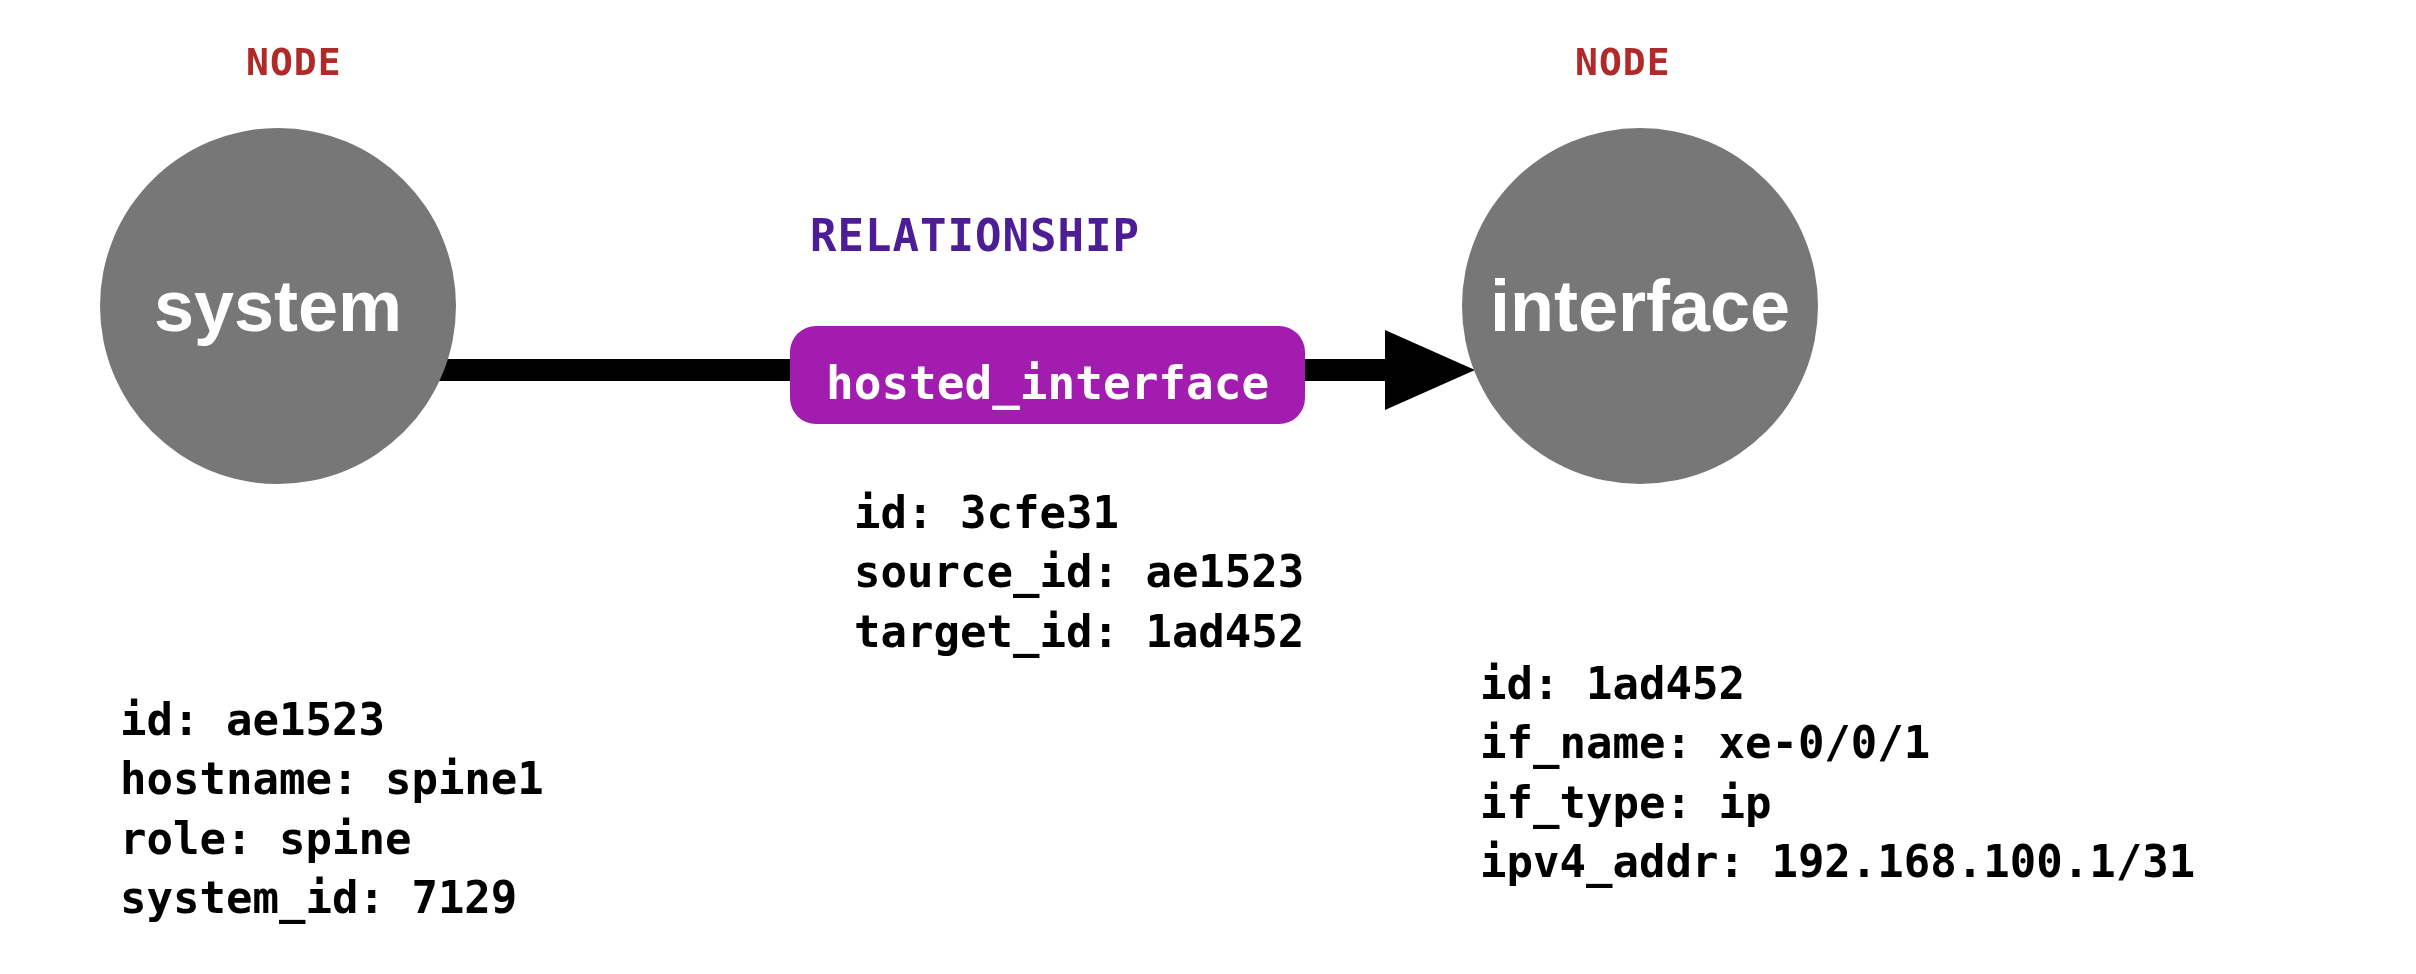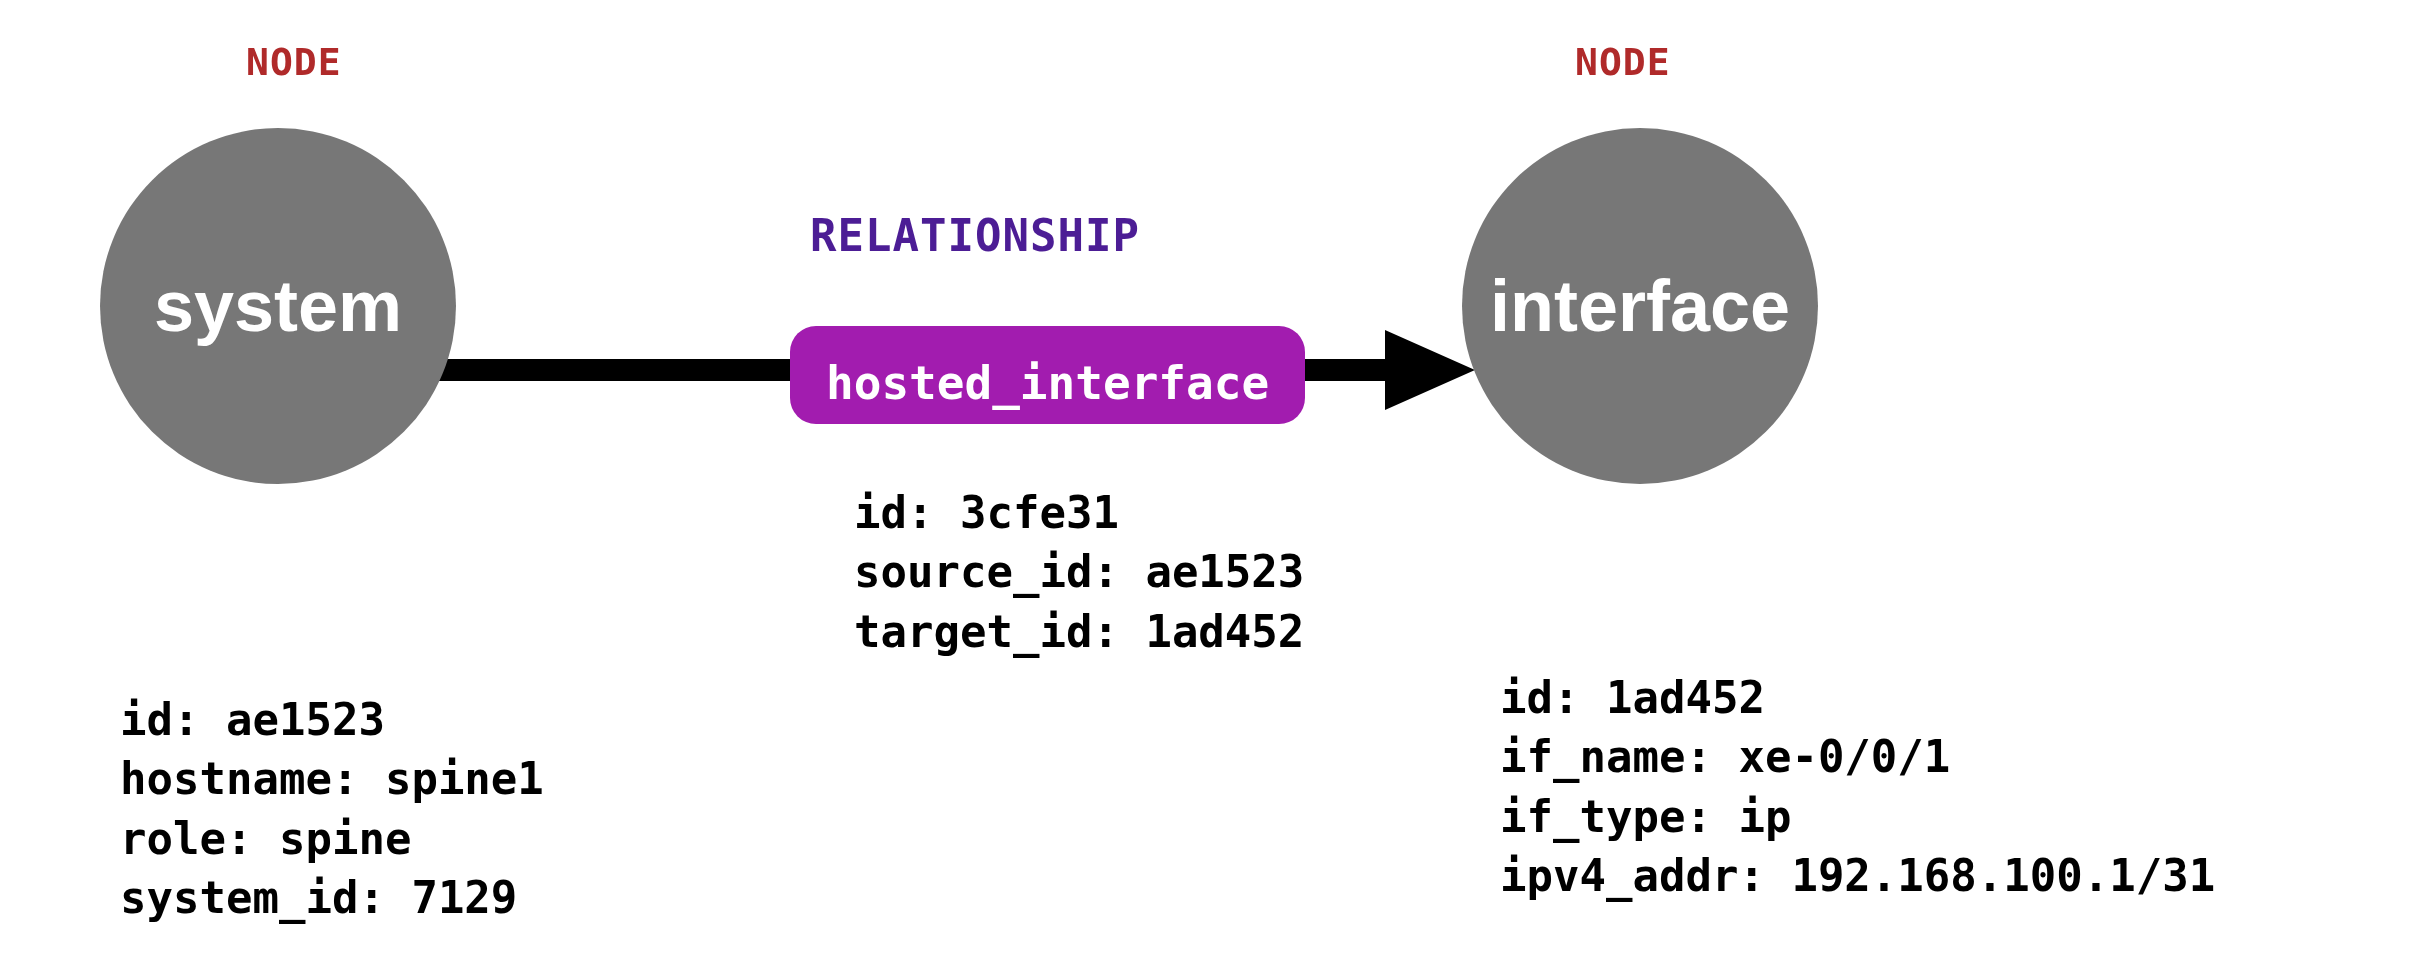--- a/index.html
+++ b/index.html
@@ -105,18 +105,18 @@
   <div class="props" style="left:820px; top:483px;margin-left:34px;">id: 3cfe31
 source_id: ae1523
 target_id: 1ad452</div>
 
   <div class="node-header" style="left:1575px; top:40px;">NODE</div>
 
   <div class="circle" style="left:1462px; top:128px; width:356px; height:356px;text-align:right;">
     <span class="circle-label">interface</span>
   </div>
 
-  <div class="props" style="left:1480px; top:668px;margin-left:20px;">id: 1ad452
+  <div class="props" style="left:1480px; top:654px;">id: 1ad452
 if_name: xe-0/0/1
 if_type: ip
 ipv4_addr: 192.168.100.1/31</div>
 
 </div>
 
 </body></html>

